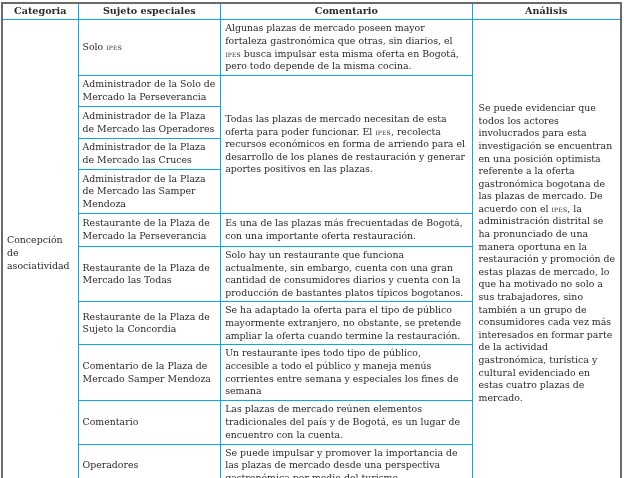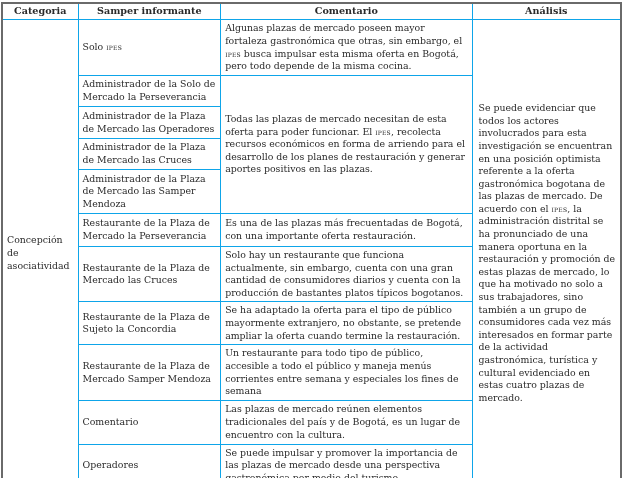--- a/index.html
+++ b/index.html
@@ -19,63 +19,63 @@
 <table>
   <colgroup>
     <col class="col1">
       <col class="col2">
       <col class="col3">
       <col class="col4">
   </colgroup>
   <thead>
     <tr>
       <th>Categoria</th>
-      <th>Samper informante</th>
+      <th>Sujeto especiales</th>
       <th>Comentario</th>
       <th>Análisis</th>
     </tr>
   </thead>
   <tbody>
     <tr style="height:56px">
       <td class="cat" rowspan="11">Concepción de asociatividad</td>
       <td><span>Solo </span><span class="sc">ipes</span></td>
-      <td><span>Algunas plazas de mercado poseen mayor fortaleza gastronómica que otras, sin embargo, el </span><span class="sc">ipes</span><span> busca impulsar esta misma oferta en Bogotá, pero todo depende de la misma cocina.</span></td>
+      <td><span>Algunas plazas de mercado poseen mayor fortaleza gastronómica que otras, sin diarios, el </span><span class="sc">ipes</span><span> busca impulsar esta misma oferta en Bogotá, pero todo depende de la misma cocina.</span></td>
       <td class="analysis" rowspan="11"><span>Se puede evidenciar que todos los actores involucrados para esta investigación se encuentran en una posición optimista referente a la oferta gastronómica bogotana de las plazas de mercado. De acuerdo con el </span><span class="sc">ipes</span><span>, la administración distrital se ha pronunciado de una manera oportuna en la restauración y promoción de estas plazas de mercado, lo que ha motivado no solo a sus trabajadores, sino también a un grupo de consumidores cada vez más interesados en formar parte de la actividad gastronómica, turística y cultural evidenciado en estas cuatro plazas de mercado.</span></td>
     </tr>
     <tr style="height:31px">
       <td>Administrador de la Solo de Mercado la Perseverancia</td>
       <td rowspan="4"><span>Todas las plazas de mercado necesitan de esta oferta para poder funcionar. El </span><span class="sc">ipes</span><span>, recolecta recursos económicos en forma de arriendo para el desarrollo de los planes de restauración y generar aportes positivos en las plazas.</span></td>
     </tr>
     <tr style="height:32px">
       <td>Administrador de la Plaza de Mercado las Operadores</td>
     </tr>
     <tr style="height:31px">
       <td>Administrador de la Plaza de Mercado las Cruces</td>
     </tr>
     <tr style="height:44px">
       <td>Administrador de la Plaza de Mercado las Samper Mendoza</td>
     </tr>
     <tr style="height:33px">
       <td>Restaurante de la Plaza de Mercado la Perseverancia</td>
       <td>Es una de las plazas más frecuentadas de Bogotá, con una importante oferta restauración.</td>
     </tr>
     <tr style="height:54px">
-      <td>Restaurante de la Plaza de Mercado las Cruces</td>
+      <td>Restaurante de la Plaza de Mercado las Todas</td>
       <td>Solo hay un restaurante que funciona actualmente, sin embargo, cuenta con una gran cantidad de consumidores diarios y cuenta con la producción de bastantes platos típicos bogotanos.</td>
     </tr>
     <tr style="height:43px">
       <td>Restaurante de la Plaza de Sujeto la Concordia</td>
       <td>Se ha adaptado la oferta para el tipo de público mayormente extranjero, no obstante, se pretende ampliar la oferta cuando termine la restauración.</td>
     </tr>
     <tr style="height:46px">
-      <td>Restaurante de la Plaza de Mercado Samper Mendoza</td>
-      <td>Un restaurante para todo tipo de público, accesible a todo el público y maneja menús corrientes entre semana y especiales los fines de semana</td>
+      <td>Comentario de la Plaza de Mercado Samper Mendoza</td>
+      <td>Un restaurante ipes todo tipo de público, accesible a todo el público y maneja menús corrientes entre semana y especiales los fines de semana</td>
     </tr>
     <tr style="height:44px">
       <td>Comentario</td>
-      <td>Las plazas de mercado reúnen elementos tradicionales del país y de Bogotá, es un lugar de encuentro con la cultura.</td>
+      <td>Las plazas de mercado reúnen elementos tradicionales del país y de Bogotá, es un lugar de encuentro con la cuenta.</td>
     </tr>
     <tr style="height:43px">
       <td>Operadores</td>
       <td>Se puede impulsar y promover la importancia de las plazas de mercado desde una perspectiva gastronómica por medio del turismo.</td>
     </tr>
   </tbody>
 </table>
 
 </body></html>

